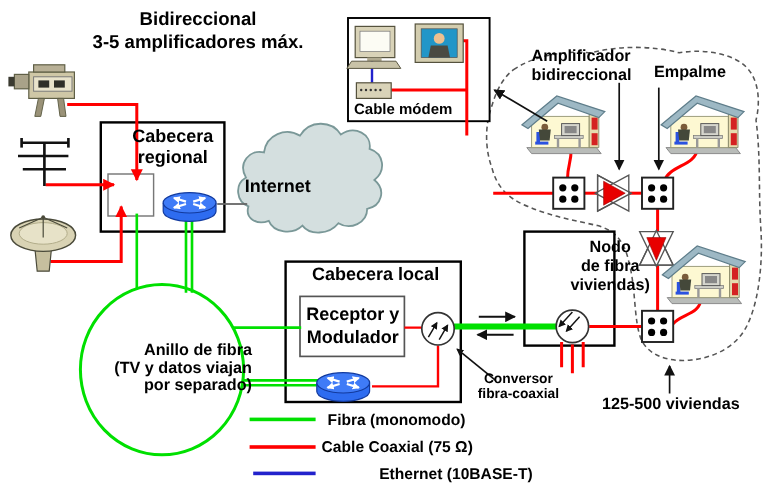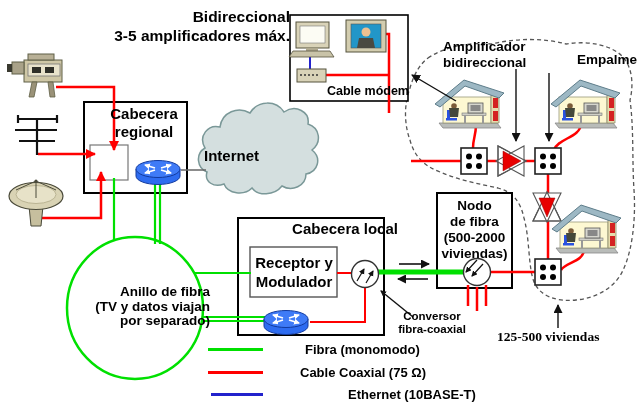--- a/index.html
+++ b/index.html
@@ -1,20 +1,20 @@
 <!DOCTYPE html>
 <html><head>
 <meta charset="utf-8">
 <style>
   html,body{margin:0;padding:0;background:#fff;}
   #stage{position:relative;width:640px;height:416px;background:#fff;overflow:hidden;
          font-family:"Liberation Sans",sans-serif;}
   #diagram-svg{position:absolute;left:0;top:0;}
   .lbl{position:absolute;font-weight:bold;color:#000;line-height:1.16;white-space:normal;}
-  .nowrap{white-space:nowrap;margin-left:32px;}
+  .nowrap{white-space:nowrap;}
   .sw{position:absolute;}
   .sw1{background:#00e000;}
   .sw2{background:#ff0000;}
   .sw3{background:#2222cc;}
 </style>
 </head>
 <body>
 
 <div id="stage">
 
@@ -219,58 +219,57 @@
     <line x1="516" y1="69" x2="516" y2="141" marker-end="url(#mBlk)"></line>
     <line x1="549" y1="73" x2="549" y2="141" marker-end="url(#mBlk)"></line>
     <line x1="558" y1="328" x2="558" y2="305" marker-end="url(#mBlk)"></line>
     <line x1="456" y1="101" x2="412" y2="75" marker-end="url(#mBlk)"></line>
     <line x1="413" y1="317" x2="381" y2="291" marker-end="url(#mBlkSm)"></line>
     <line x1="399" y1="264" x2="429" y2="264" stroke-width="1.6" marker-end="url(#mBlk)"></line>
     <line x1="428" y1="279" x2="398" y2="279" stroke-width="1.6" marker-end="url(#mBlk)"></line>
   </g>
 </svg>
 
-<div class="lbl" style="left:40px;top:7px;width:250px;text-align:right;font-size:15.5px;line-height:19px;">
+<div class="lbl" style="left:40px;top:7px;width:250px;text-align:center;font-size:15.5px;line-height:19px;">
   <div>Bidireccional</div>
   <div>3-5 amplificadores máx.</div>
 </div>
 
 <div class="lbl" style="left:102px;top:105px;width:84px;text-align:center;font-size:15px;line-height:18px;">Cabecera regional</div>
 
 <div class="lbl" style="left:204px;top:147px;width:96px;text-align:left;font-size:15px;">Internet</div>
 
 <div class="lbl nowrap" style="left:295px;top:84px;font-size:12.5px;">Cable módem</div>
 
 <div class="lbl" style="left:60px;top:285px;width:150px;text-align:right;font-size:13.5px;line-height:14.5px;">
   <div>Anillo de fibra</div>
   <div>(TV y datos viajan</div>
   <div>por separado)</div>
 </div>
 
 <div class="lbl nowrap" style="left:243px;top:220px;width:140px;text-align:center;font-size:15px;">Cabecera local</div>
 
 <div class="lbl" style="left:252px;top:253px;width:84px;text-align:center;font-size:15px;line-height:19px;">Receptor y Modulador</div>
 
-<div class="lbl" style="left:437px;top:198px;width:75px;text-align:center;font-size:13.5px;line-height:16px;">
+<div class="lbl" style="left:437px;top:198px;width:75px;text-align:center;font-size:13.5px;line-height:16px;padding-left:34px;">
   <div>Nodo</div>
   <div>de fibra</div>
-  <div>(500-2000</div>
   <div>viviendas)</div>
 </div>
 
 <div class="lbl" style="left:443px;top:39px;width:112px;font-size:13.5px;line-height:16px;">Amplificador bidireccional</div>
 
 <div class="lbl nowrap" style="left:545px;top:52px;font-size:13.5px;">Empalme</div>
 
 <div class="lbl" style="left:396px;top:310px;width:72px;text-align:center;font-size:11.5px;line-height:12.5px;">
   <div>Conversor</div>
   <div>fibra-coaxial</div>
 </div>
 
-<div class="lbl" style="left:497px;top:329px;width:124px;font-size:13.5px;font-family:Liberation Serif, serif;">125-500 viviendas</div>
+<div class="lbl" style="left:497px;top:329px;width:124px;text-align:center;font-size:13.5px;">125-500 viviendas</div>
 
 <div>
   <div class="sw sw1" style="left:208px;top:348px;width:55px;height:3px;"></div>
   <div class="lbl nowrap" style="left:273px;top:342px;font-size:13px;">Fibra (monomodo)</div>
   <div class="sw sw2" style="left:208px;top:371px;width:55px;height:2.5px;"></div>
   <div class="lbl nowrap" style="left:268px;top:365px;font-size:13px;">Cable Coaxial (75 Ω)</div>
   <div class="sw sw3" style="left:211px;top:393px;width:52px;height:2.5px;"></div>
   <div class="lbl nowrap" style="left:272px;top:387px;font-size:13px;padding-left:44px;">Ethernet (10BASE-T)</div>
 </div>
 

